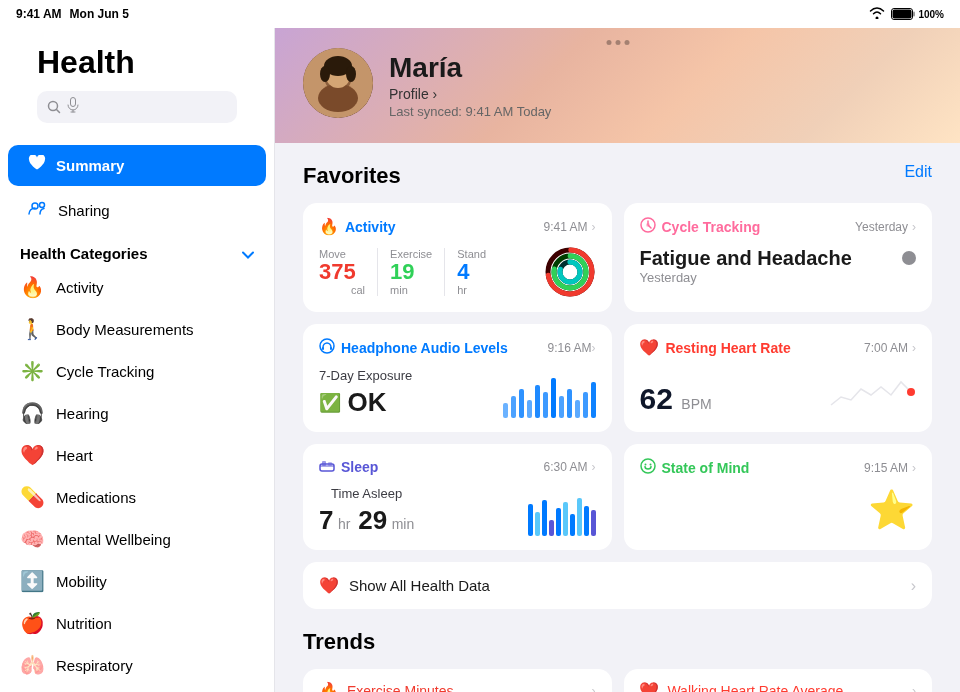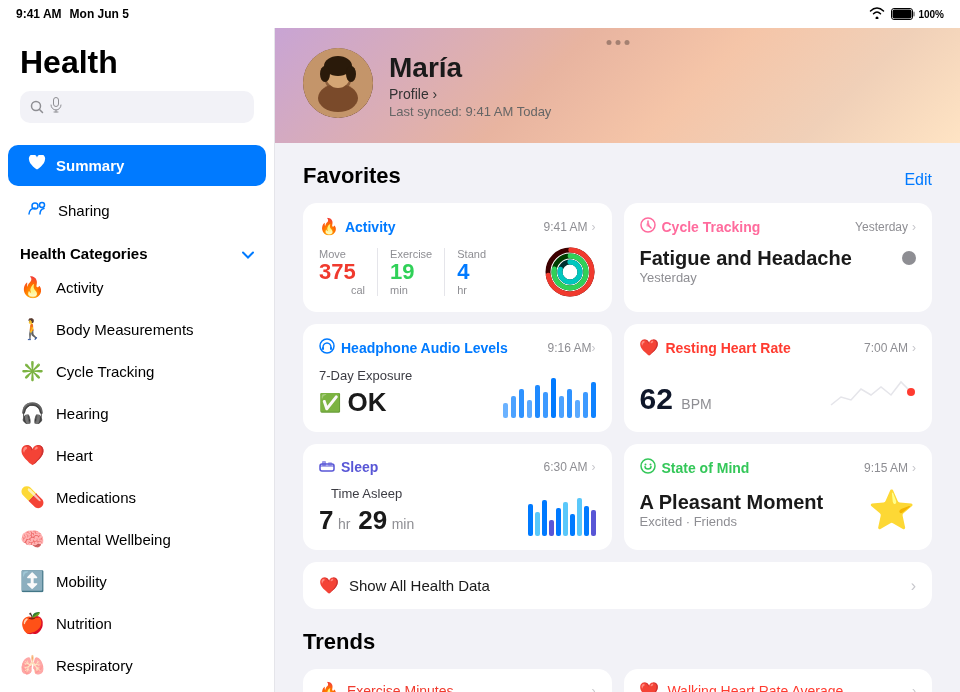--- a/index.html
+++ b/index.html
@@ -40,21 +40,21 @@
     .sidebar {
       width: 275px;
       background: #fff;
       border-right: 1px solid #e5e5ea;
       display: flex;
       flex-direction: column;
       overflow-y: auto;
       flex-shrink: 0;
     }
     .sidebar-header {
-      padding: 16px 20px 8px;
+      padding: 16px 37px 8px;
     }
     .sidebar-title {
       font-size: 32px;
       font-weight: 700;
       color: #000;
       margin-bottom: 10px;
     }
     .search-bar {
       display: flex;
       align-items: center;
@@ -161,21 +161,21 @@
     .profile-info { padding-top: 4px; }
     .profile-name { font-size: 28px; font-weight: 700; color: #1a1a1a; }
     .profile-link { font-size: 14px; color: #555; margin: 2px 0; }
     .profile-sync { font-size: 13px; color: #666; }
 
     
     .favorites-section { padding: 20px 28px 12px; }
     .section-title-row {
       display: flex;
       justify-content: space-between;
-      align-items: flex-end;
+      align-items: flex-start;
       margin-bottom: 14px;
     }
     .section-title { font-size: 22px; font-weight: 700; color: #000; }
     .edit-btn { font-size: 16px; color: #007aff; cursor: pointer; font-weight: 400; }
 
     .cards-grid {
       display: grid;
       grid-template-columns: 1fr 1fr;
       gap: 12px;
     }
@@ -606,24 +606,20 @@
                 </svg>
               </span>
               <span class="card-title" style="color:#34c759;">State of Mind</span>
             </div>
             <div style="display:flex;align-items:flex-end;gap:4px;">
               <span class="card-time">9:15 AM</span>
               <span style="color:#c7c7cc;font-size:12px;">›</span>
             </div>
           </div>
           <div style="display:flex;align-items:center;">
-            <div>
-              <div style="font-size:20px;font-weight:600;color:#1a1a1a;">A Pleasant Moment</div>
-              <div style="font-size:13px;color:#8e8e93;">Excited · Friends</div>
-            </div>
             <div style="margin-left:auto;font-size:38px;">⭐</div>
           </div>
         </div>
 
       </div>
     </div>
 
     <div class="show-all-row">
       <span style="color:#ff3b30;font-size:16px;">❤️</span>
       <span class="show-all-text">Show All Health Data</span>

